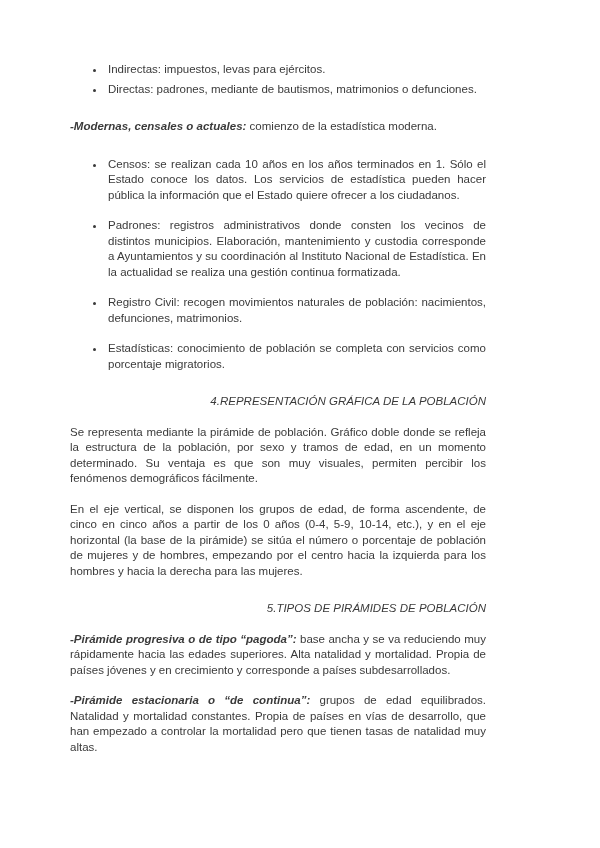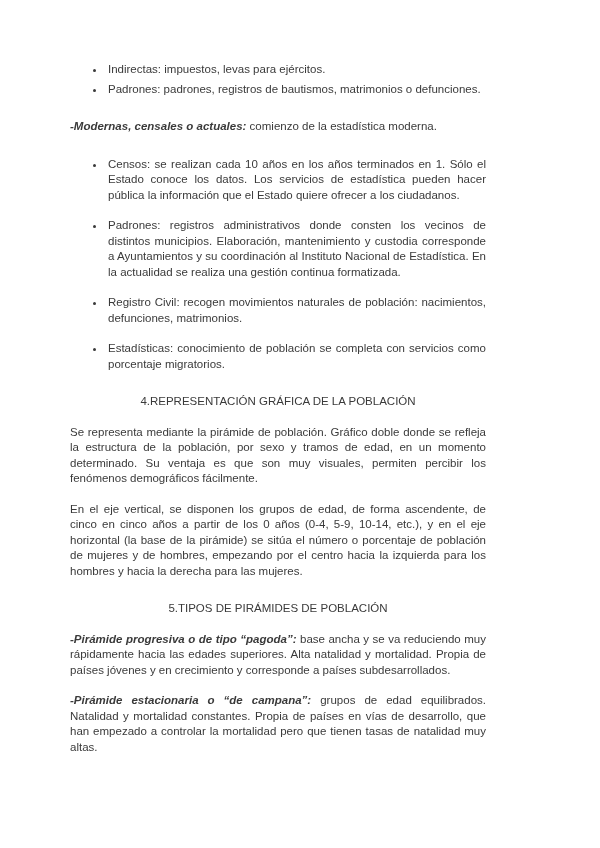--- a/index.html
+++ b/index.html
@@ -38,34 +38,35 @@
   li {
     text-align: justify;
     padding-left: 2px;
   }
   .lead {
     font-weight: bold;
     font-style: italic;
   }
   .heading {
     margin: 22px 0 15px 0;
-    text-align: center;
+    text-align: right;
+    font-style: italic;
   }
   .block-gap {
     margin-top: 22px;
   }
 </style>
 </head>
 <body>
 
 <div class="page">
 
   <ul class="tight">
     <li>Indirectas: impuestos, levas para ejércitos.</li>
-    <li>Padrones: padrones, registros de bautismos, matrimonios o defunciones.</li>
+    <li>Directas: padrones, mediante de bautismos, matrimonios o defunciones.</li>
   </ul>
 
   <p class="block-gap"><span class="lead">-Modernas, censales o actuales: </span><span>comienzo de la estadística moderna.</span></p>
 
   <ul class="spaced block-gap">
     <li>Censos: se realizan cada 10 años en los años terminados en 1. Sólo el Estado conoce los datos. Los servicios de estadística pueden hacer pública la información que el Estado quiere ofrecer a los ciudadanos.</li>
     <li>Padrones: registros administrativos donde consten los vecinos de distintos municipios. Elaboración, mantenimiento y custodia corresponde a Ayuntamientos y su coordinación al Instituto Nacional de Estadística. En la actualidad se realiza una gestión continua formatizada.</li>
     <li>Registro Civil: recogen movimientos naturales de población: nacimientos, defunciones, matrimonios.</li>
     <li>Estadísticas: conocimiento de población se completa con servicios como porcentaje migratorios.</li>
   </ul>
@@ -74,16 +75,16 @@
   <p class="heading">4.REPRESENTACIÓN GRÁFICA DE LA POBLACIÓN</p>
 
   <p>Se representa mediante la pirámide de población. Gráfico doble donde se refleja la estructura de la población, por sexo y tramos de edad, en un momento determinado. Su ventaja es que son muy visuales, permiten percibir los fenómenos demográficos fácilmente.</p>
 
   <p>En el eje vertical, se disponen los grupos de edad, de forma ascendente, de cinco en cinco años a partir de los 0 años (0-4, 5-9, 10-14, etc.), y en el eje horizontal (la base de la pirámide) se sitúa el número o porcentaje de población de mujeres y de hombres, empezando por el centro hacia la izquierda para los hombres y hacia la derecha para las mujeres.</p>
 
   <p class="heading">5.TIPOS DE PIRÁMIDES DE POBLACIÓN</p>
 
   <p><span class="lead">-Pirámide progresiva o de tipo “pagoda”: </span><span>base ancha y se va reduciendo muy rápidamente hacia las edades superiores. Alta natalidad y mortalidad. Propia de países jóvenes y en crecimiento y corresponde a países subdesarrollados.</span></p>
 
-  <p><span class="lead">-Pirámide estacionaria o “de campana”: </span><span>grupos de edad equilibrados. Natalidad y mortalidad constantes. Propia de países en vías de desarrollo, que han empezado a controlar la mortalidad pero que tienen tasas de natalidad muy altas.</span></p>
+  <p><span class="lead">-Pirámide estacionaria o “de continua”: </span><span>grupos de edad equilibrados. Natalidad y mortalidad constantes. Propia de países en vías de desarrollo, que han empezado a controlar la mortalidad pero que tienen tasas de natalidad muy altas.</span></p>
 
 
 </div>
 
 </body></html>

